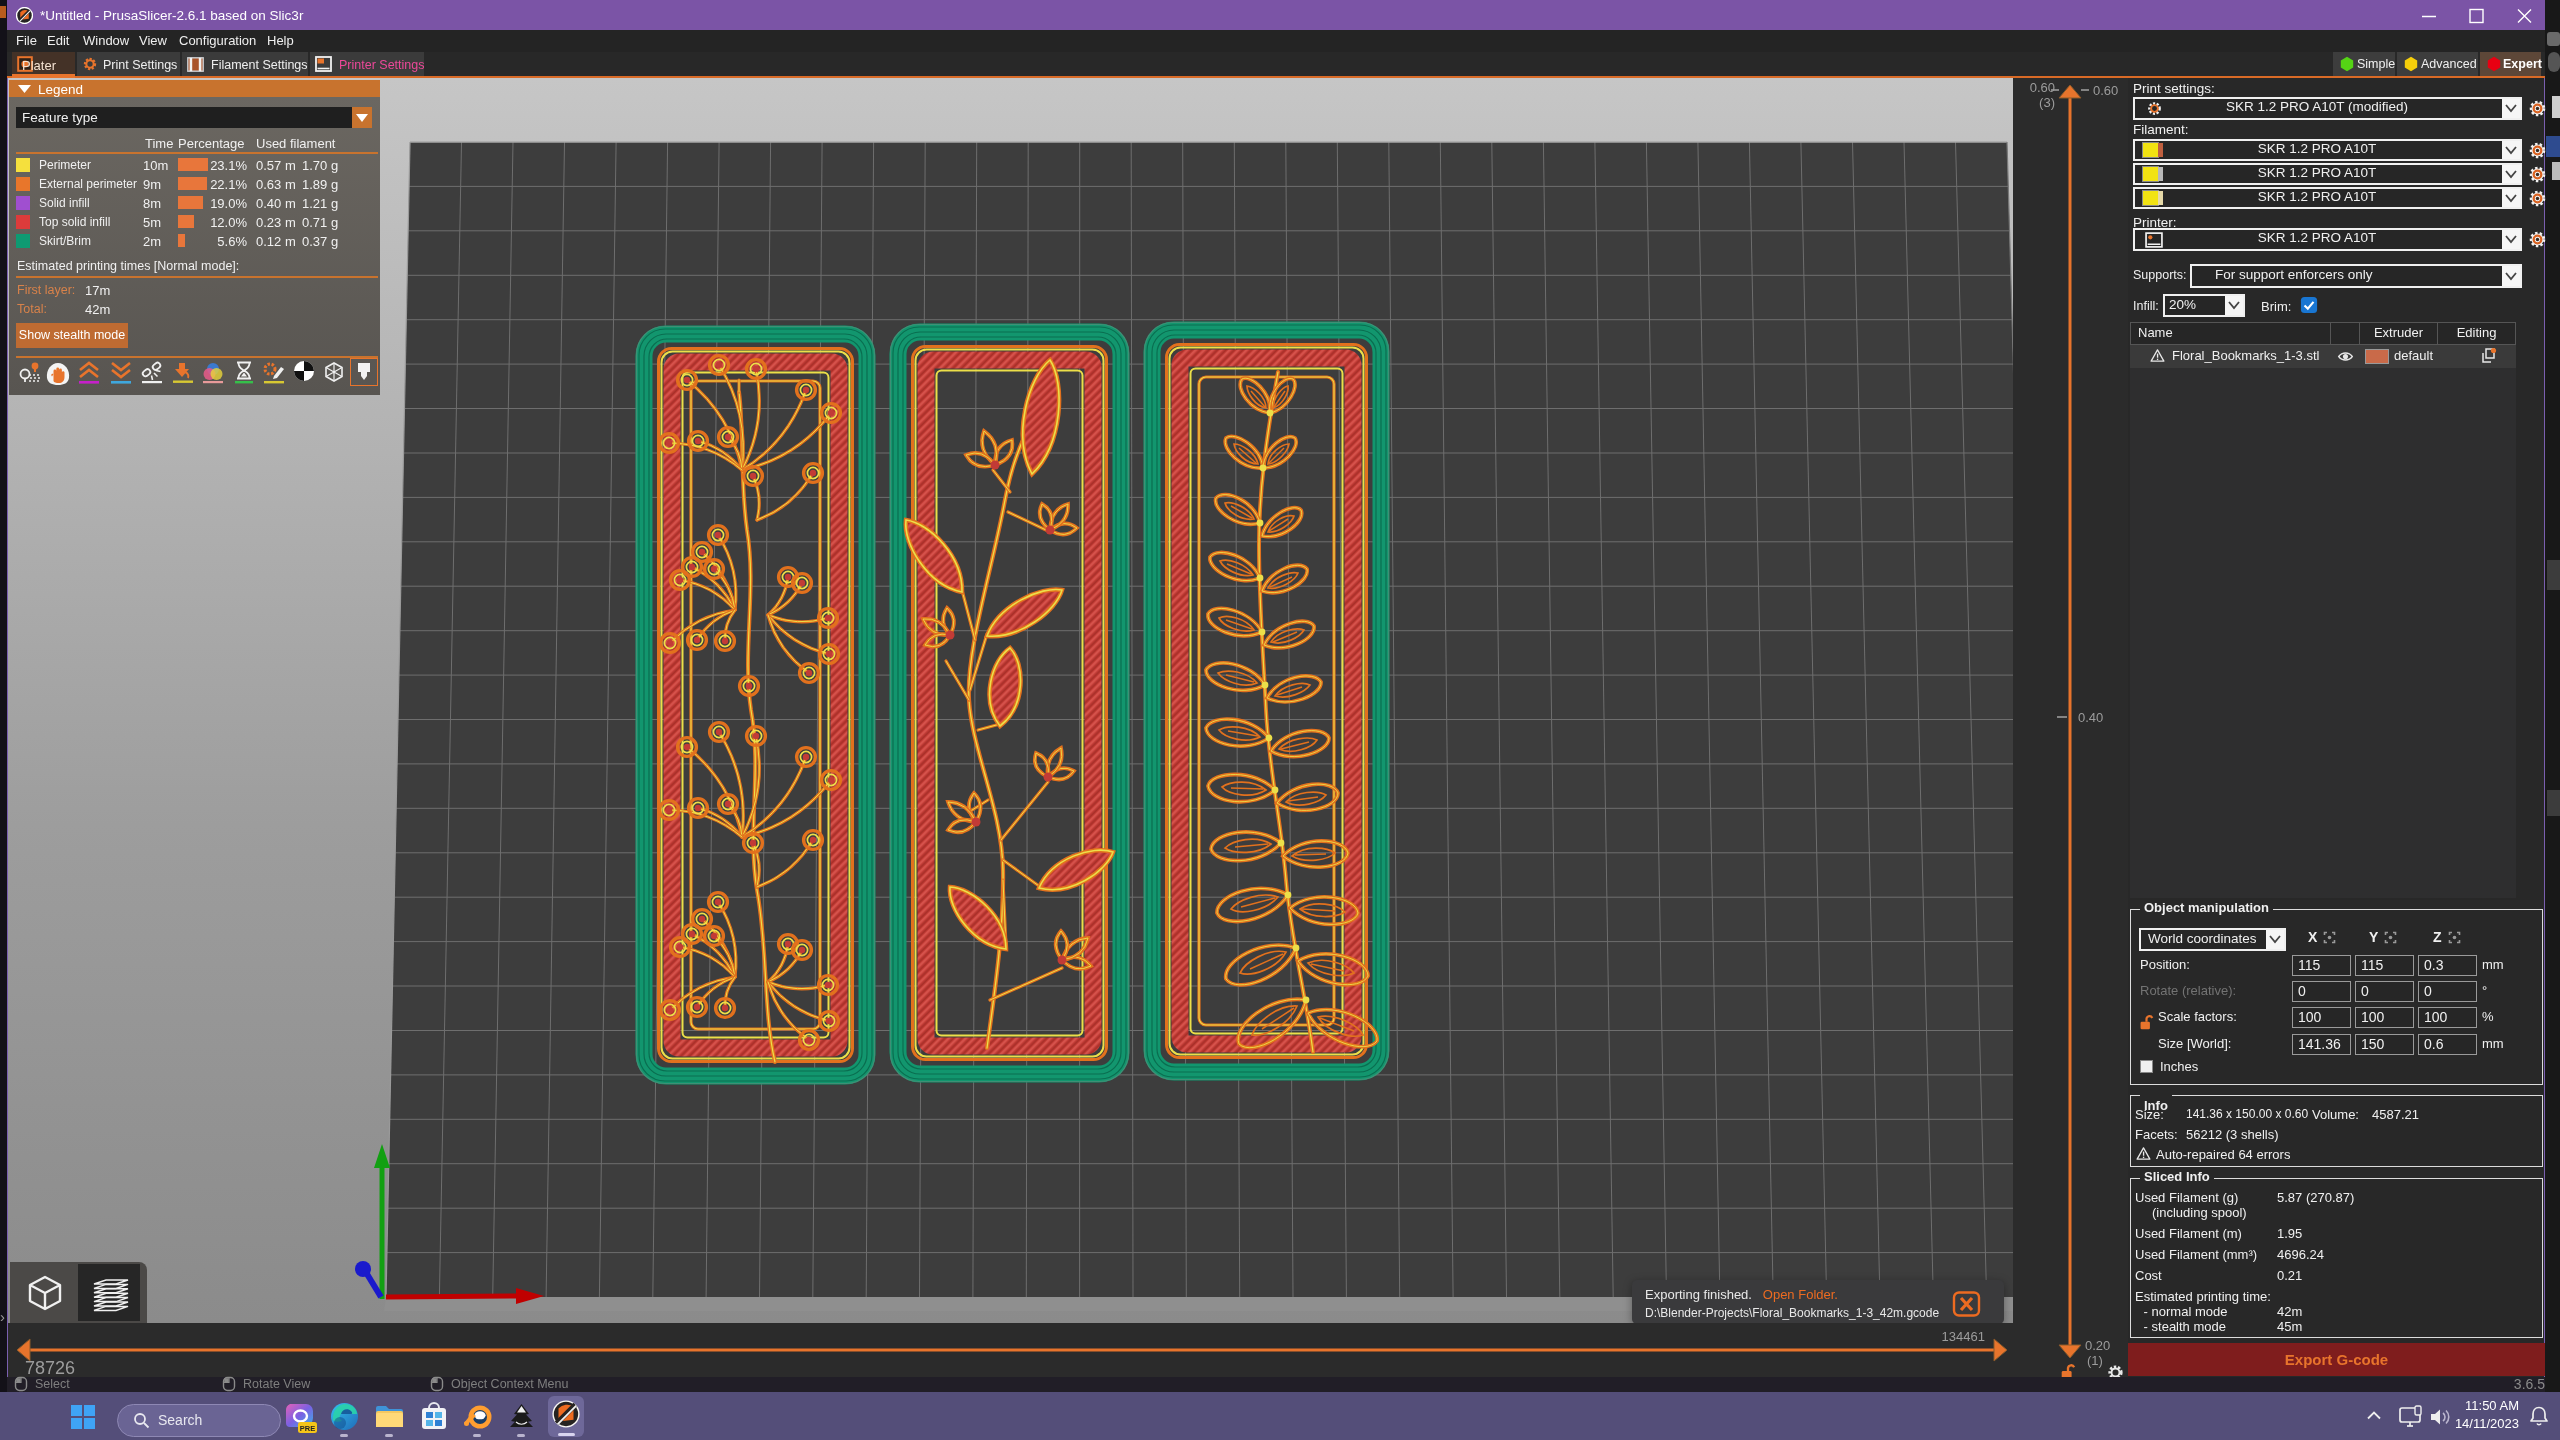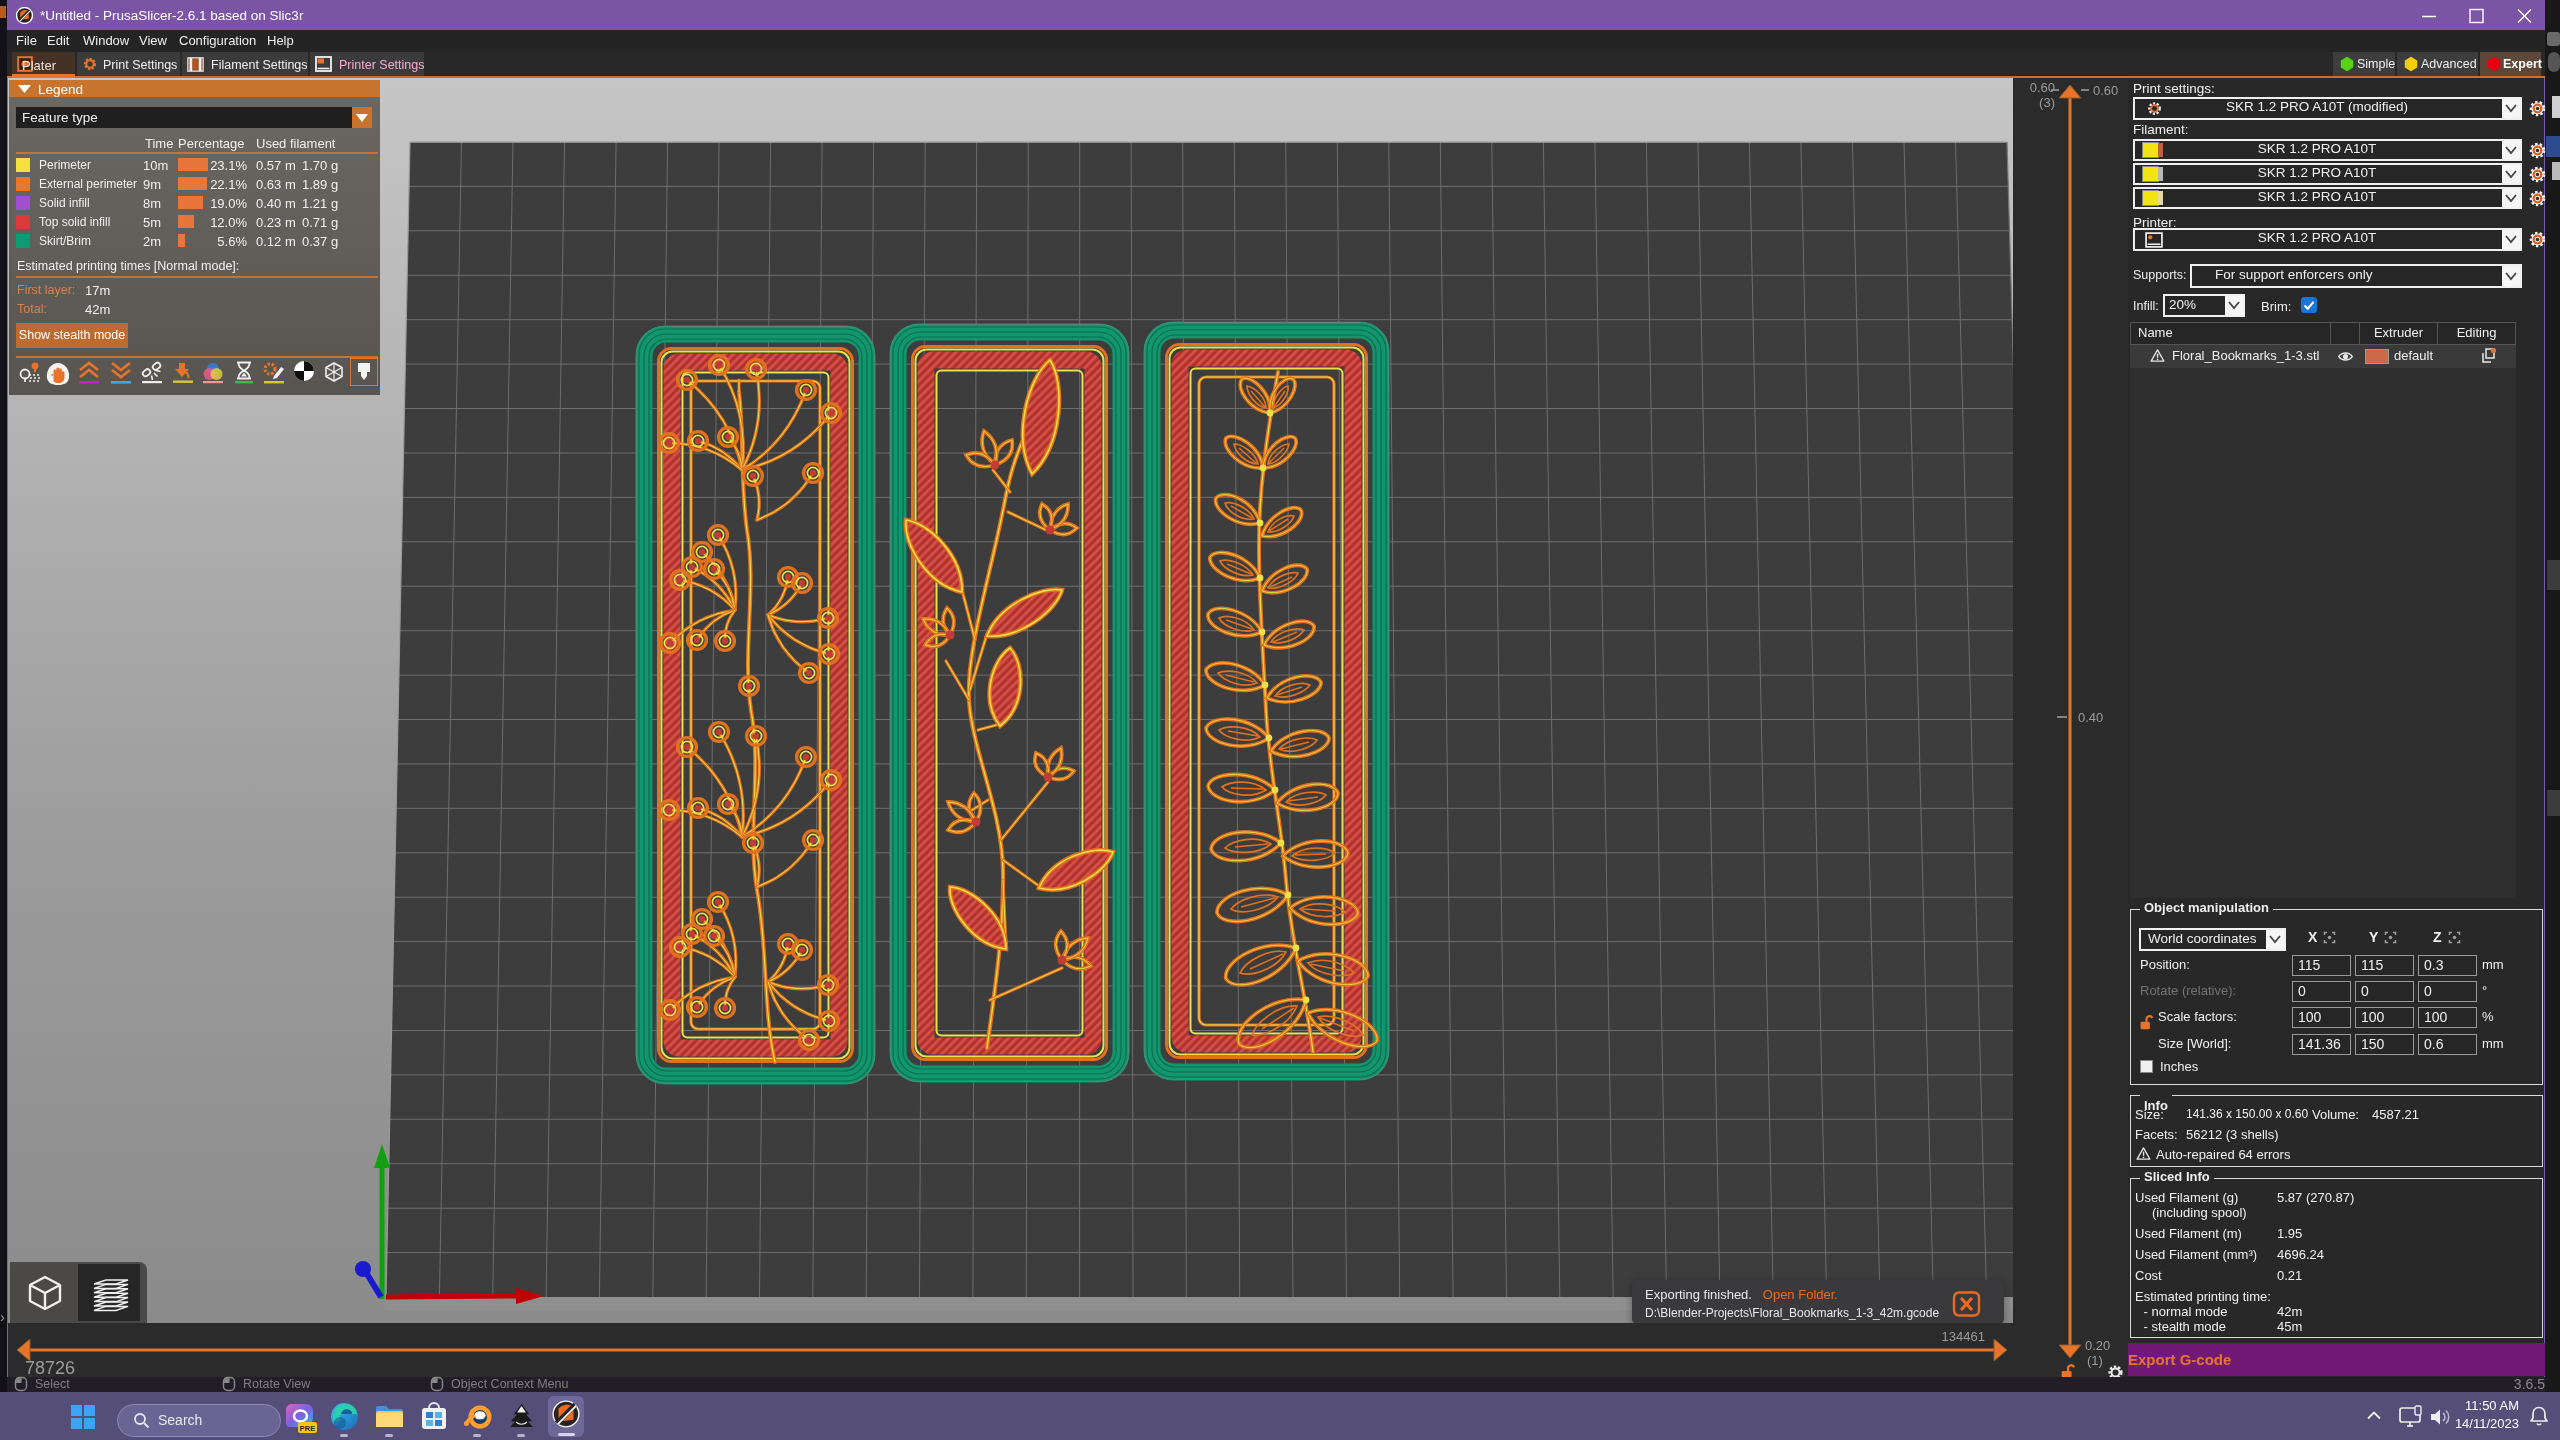--- a/index.html
+++ b/index.html
@@ -58,21 +58,21 @@
     <rect x="2.6" y="0.8" width="2.6" height="13.4" fill="#f2f2f2"></rect>
     <rect x="11.8" y="0.8" width="2.6" height="13.4" fill="#f2f2f2"></rect>
   </svg>
 <div class="txt" style="left:211px;top:58px;font-size:12.5px;color:#efefef">Filament Settings</div>
 <div class="abs" style="left:310px;top:52px;width:114px;height:24px;background:#3b3b3b"></div>
 <svg class="abs" style="left:315px;top:56px" width="17" height="16" viewBox="0 0 17 16">
     <rect x="1" y="1" width="15" height="14" fill="none" stroke="#f2f2f2" stroke-width="1.8"></rect>
     <rect x="2.5" y="2.5" width="6.5" height="5" fill="#e8742c"></rect>
     <path d="M2.5,12.5 L14.5,12.5" stroke="#f2f2f2" stroke-width="1.6"></path>
   </svg>
-<div class="txt" style="left:339px;top:58px;font-size:12.5px;color:#f9a8d4">Printer Settings</div>
+<div class="txt" style="left:339px;top:58px;font-size:12.5px;color:#ec4899">Printer Settings</div>
 <div class="abs" style="left:2333px;top:52px;width:62px;height:24px;background:#3d3d3d"></div>
 <div class="abs" style="left:2397px;top:52px;width:81px;height:24px;background:#3d3d3d"></div>
 <div class="abs" style="left:2480px;top:52px;width:61px;height:24px;background:#5d4738"></div>
 <svg class="abs" style="left:2333px;top:52px" width="212" height="24" viewBox="0 0 212 24">
     <polygon points="20.2,15.6 14.0,19.2 7.8,15.6 7.8,8.4 14.0,4.8 20.2,8.4" fill="#55d415"></polygon>
     <polygon points="84.2,15.6 78.0,19.2 71.8,15.6 71.8,8.4 78.0,4.8 84.2,8.4" fill="#f5ce0a"></polygon>
     <polygon points="167.2,15.6 161.0,19.2 154.8,15.6 154.8,8.4 161.0,4.8 167.2,8.4" fill="#e80012"></polygon>
   </svg>
 <div class="txt" style="left:2357px;top:57px;font-size:12.5px;color:#f0f0f0">Simple</div>
 <div class="txt" style="left:2421px;top:57px;font-size:12.5px;color:#f0f0f0">Advanced</div>
@@ -974,21 +974,21 @@
 <div class="txt" style="left:2277px;top:1226px;font-size:13px;color:#f0f0f0">1.95</div>
 <div class="txt" style="left:2135px;top:1247px;font-size:13px;color:#f0f0f0">Used Filament (mm³)</div>
 <div class="txt" style="left:2277px;top:1247px;font-size:13px;color:#f0f0f0">4696.24</div>
 <div class="txt" style="left:2135px;top:1268px;font-size:13px;color:#f0f0f0">Cost</div>
 <div class="txt" style="left:2277px;top:1268px;font-size:13px;color:#f0f0f0">0.21</div>
 <div class="txt" style="left:2135px;top:1289px;font-size:13px;color:#f0f0f0">Estimated printing time:</div>
 <div class="txt" style="left:2140px;top:1304px;font-size:13px;color:#f0f0f0">&nbsp;- normal mode</div>
 <div class="txt" style="left:2277px;top:1304px;font-size:13px;color:#f0f0f0">42m</div>
 <div class="txt" style="left:2140px;top:1319px;font-size:13px;color:#f0f0f0">&nbsp;- stealth mode</div>
 <div class="txt" style="left:2277px;top:1319px;font-size:13px;color:#f0f0f0">45m</div>
-<div class="abs" style="left:2128px;top:1343px;width:417px;height:33px;background:#701a75;color:#e8742c;font-weight:bold;font-size:15px;text-align:left;line-height:33px">Export G-code</div>
+<div class="abs" style="left:2128px;top:1343px;width:417px;height:33px;background:#7f1d1d;color:#e8742c;font-weight:bold;font-size:15px;text-align:center;line-height:33px">Export G-code</div>
 <div class="abs" style="left:7px;top:1377px;width:2538px;height:15px;background:#211e27"></div>
 <svg class="abs" style="left:14px;top:1376px" width="14" height="16" viewBox="0 0 14 16">
     <rect x="1.5" y="1.5" width="11" height="13" rx="4" fill="none" stroke="#8a8a8a" stroke-width="1.4"></rect>
     <path d="M1.5,6.5 L7,6.5 L7,1.5" fill="none" stroke="#8a8a8a" stroke-width="1.2"></path>
     <rect x="2.2" y="2.2" width="4.5" height="4" fill="#8a8a8a"></rect>
   </svg>
 <div class="txt" style="left:35px;top:1377px;font-size:12.5px;color:#7f7f7f">Select</div>
 <svg class="abs" style="left:222px;top:1376px" width="14" height="16" viewBox="0 0 14 16">
     <rect x="1.5" y="1.5" width="11" height="13" rx="4" fill="none" stroke="#8a8a8a" stroke-width="1.4"></rect>
     <path d="M1.5,6.5 L7,6.5 L7,1.5" fill="none" stroke="#8a8a8a" stroke-width="1.2"></path>

